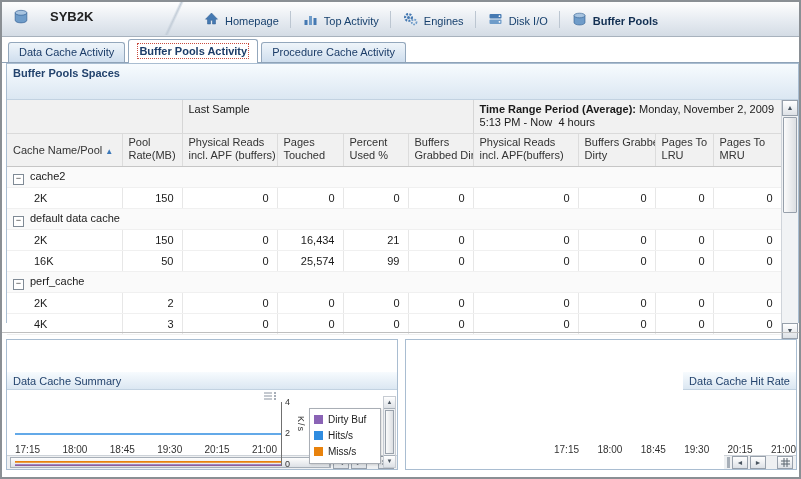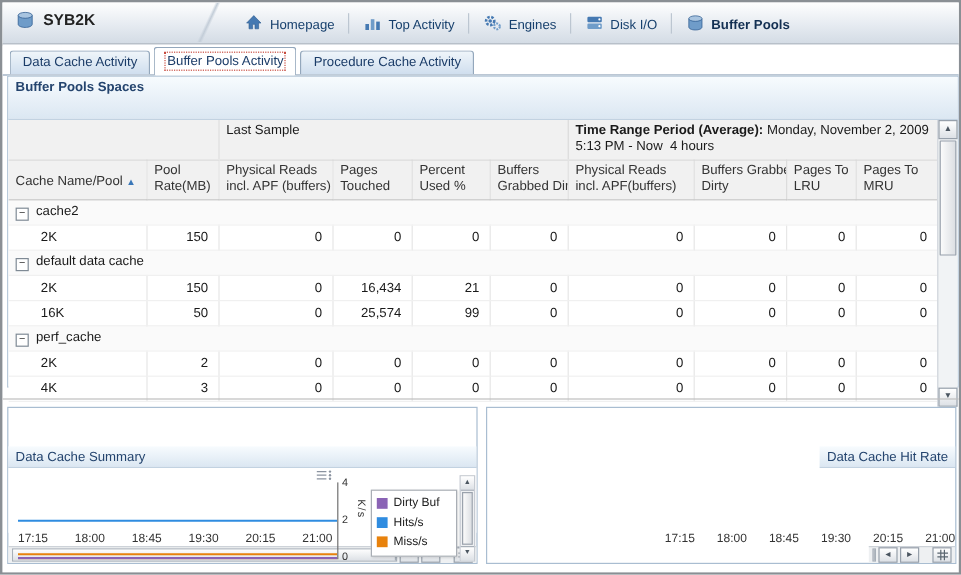--- a/index.html
+++ b/index.html
@@ -2,32 +2,32 @@
 <html><head>
 <meta charset="utf-8">
 <style>
   html,body { margin:0; padding:0; }
   body { width:801px; height:479px; font-family:"Liberation Sans",sans-serif; font-size:11px; color:#1a1a1a; background:#fff; overflow:hidden; }
   .app { position:relative; width:801px; height:479px; border:2px solid #8a8f94; background:#fff; box-sizing:border-box; overflow:hidden; }
 
   
   .topbar { position:absolute; left:0; top:0; width:797px; height:34px; background:linear-gradient(#fefefe,#e6ebf1 55%,#d4dce5); border-bottom:1px solid #a8b2bd; }
   .hdr-diag { position:absolute; left:150px; top:0; width:44px; height:33px; background:linear-gradient(115deg, rgba(255,255,255,0) 46%, #c3cdd8 50%, rgba(255,255,255,0) 54%); }
-  .brand { position:absolute; left:10px; top:6px; display:flex; align-items:center; gap:6px; }
+  .brand { position:absolute; left:10px; top:6px; display:flex; align-items:center; gap:20px; }
   .brand-label { font-weight:bold; font-size:13px; color:#222; }
   .nav { position:absolute; left:192px; top:3px; height:28px; display:flex; align-items:center; }
   .nav-item { display:flex; align-items:flex-end; gap:5px; padding:4px 9px; cursor:pointer; }
   .nav-label { color:#17406d; font-size:11px; }
   .nav-item.active .nav-label { font-weight:bold; color:#122f52; }
   .nav-sep { width:1px; height:17px; background:#bcc6d1; margin:0 2px; }
 
   
   .tabs { position:absolute; left:0; top:36px; width:797px; height:25px; display:flex; align-items:flex-end; padding-left:6px; box-sizing:border-box; border-bottom:1px solid #8fa3b8; background:#fff; gap:3px; }
   .tab { height:20px; padding:3px 10px 0 10px; box-sizing:border-box; background:linear-gradient(#eff5fa,#cfdeee); border:1px solid #93a7bc; border-bottom:none; border-radius:3px 3px 0 0; color:#1b3c68; cursor:pointer; white-space:nowrap; }
-  .tab.active { height:24px; padding-top:5px; background:#fff; margin-bottom:-1px; z-index:2; }
+  .tab.active { height:24px; padding-top:5px; background:#fff; margin-bottom:-1px; z-index:2;font-weight:bold; }
   .tab.active .tab-label { outline:1px dotted #c84b3f; outline-offset:1px; }
 
   
   .main-panel { position:absolute; left:4px; top:61px; width:793px; height:260px; border:1px solid #a9bdd1; box-sizing:border-box; background:#fff; }
   .panel-title { height:36px; line-height:17px; background:linear-gradient(#f7fbfe,#dbe7f2); border-bottom:1px solid #c2d2e1; color:#24446e; font-weight:bold; padding:1px 6px 0 6px; box-sizing:border-box; }
   .table-wrap { display:flex; height:239px; }
   .grid-area { flex:1; overflow:hidden; background:#fff; }
   table.grid { border-collapse:collapse; table-layout:fixed; width:774px; }
   .grid th, .grid td { font-size:11px; overflow:hidden; white-space:nowrap; }
   tr.group-hdr th { background:#f1f1f1; border-bottom:1px solid #dadada; text-align:left; font-weight:normal; height:30px; vertical-align:top; padding:3px 6px 0 6px; white-space:normal; }

